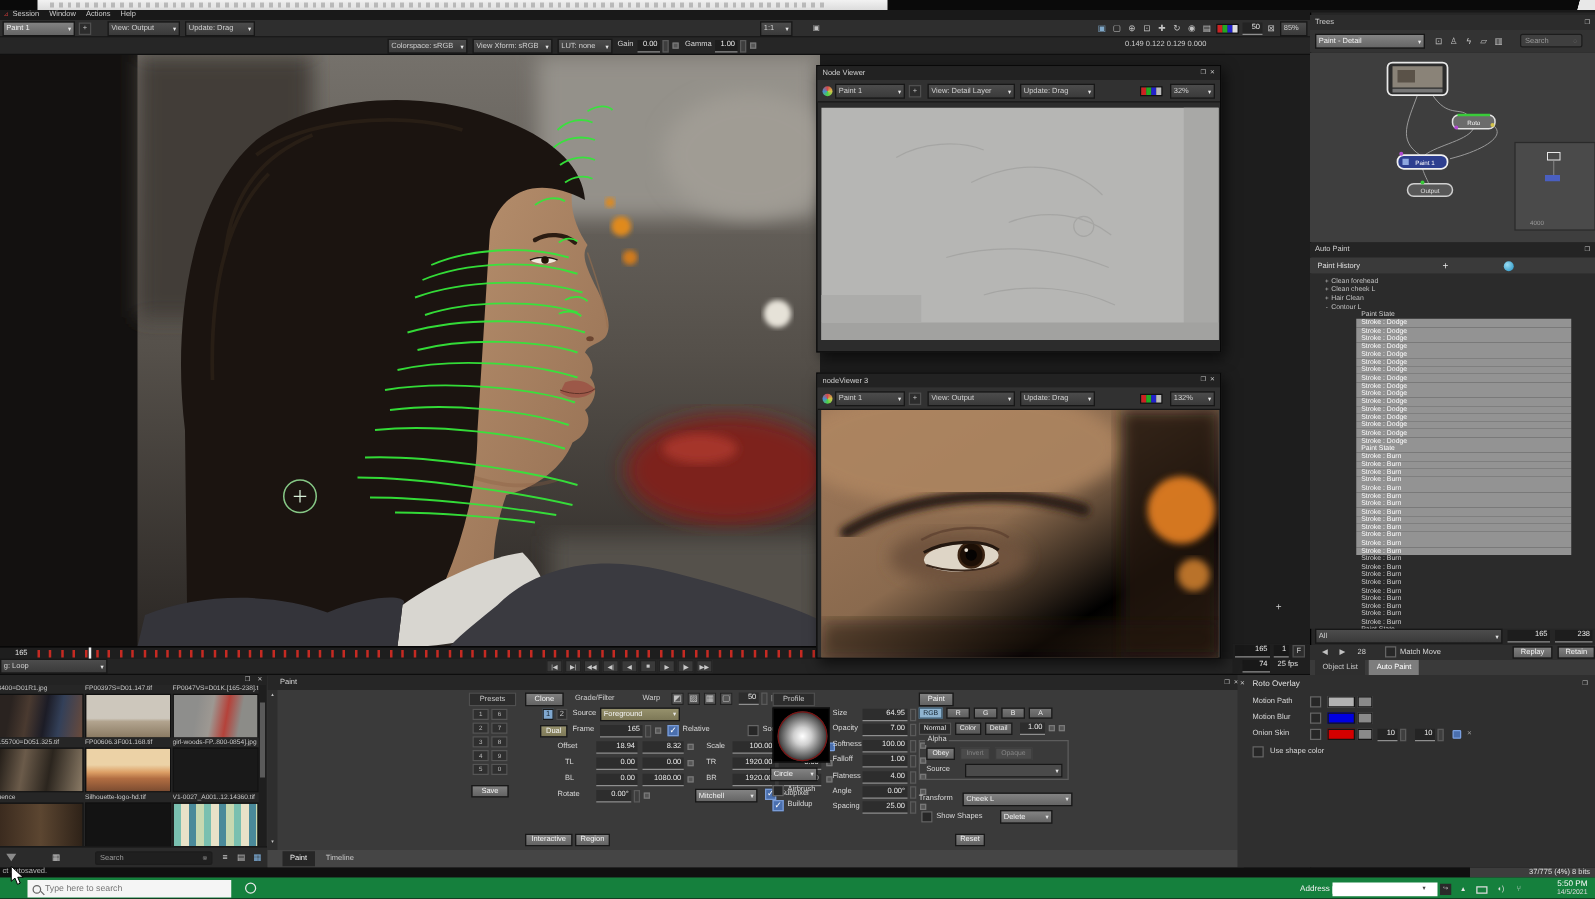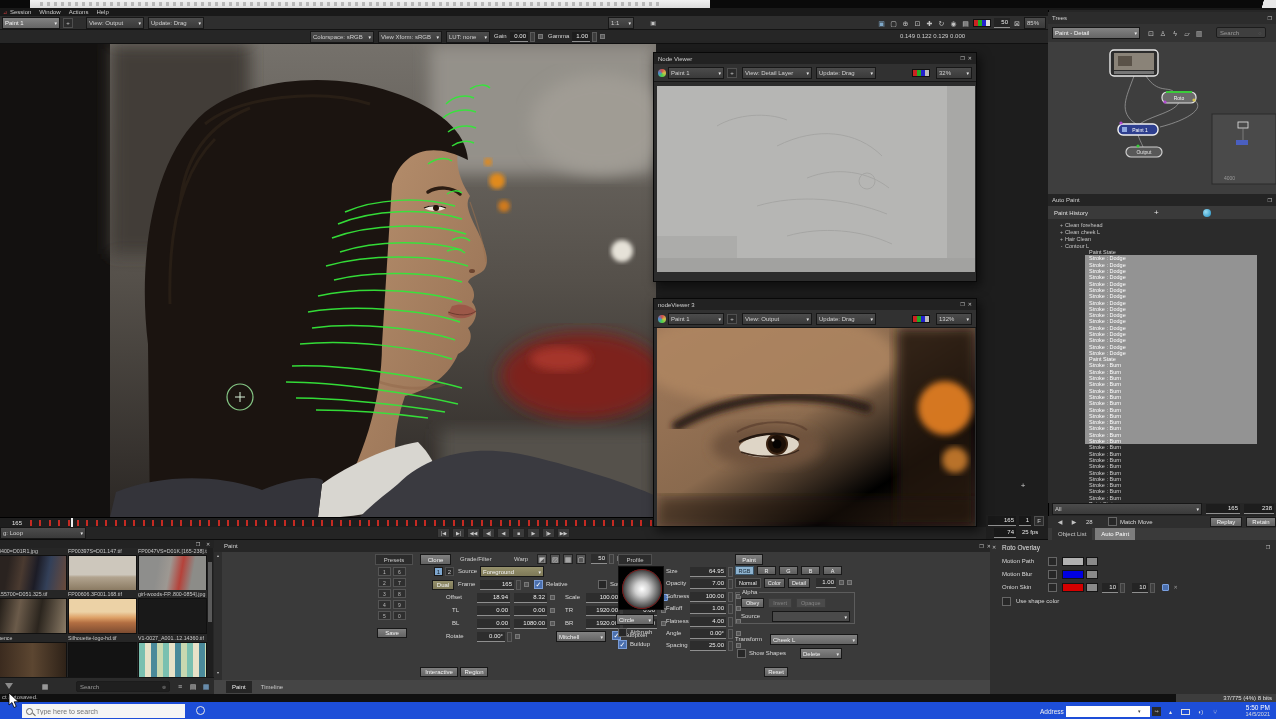--- a/index.html
+++ b/index.html
@@ -988,21 +988,21 @@
 
     <span class="cb" style="left:12px;top:57px"></span>
     <span class="lbl" style="left:26px;top:58px">Use shape color</span>
   </div>
 
   <div class="abs" style="left:0;top:694px;width:1276px;height:8px;background:#101010;display:flex;align-items:center">
     <span class="lbl" style="position:static;margin-left:2px;color:#b8b8b8">ct autosaved.</span>
     <span style="margin-left:auto;background:#3d3d3d;color:#e0e0e0;font-size:6px;padding:0 4px;height:8px;display:flex;align-items:center;width:100px;justify-content:flex-end">37/775 (4%) 8 bits</span>
   </div>
 
-  <div class="abs" style="left:0;top:702px;width:1276px;height:17px;background:#1d4ed8">
+  <div class="abs" style="left:0;top:702px;width:1276px;height:17px;background:#15803d">
     <div class="abs" style="left:22px;top:2px;width:163px;height:14px;background:#f5f5f5;display:flex;align-items:center;padding:0 4px;gap:3px">
       <span style="width:7px;height:7px;border:1.2px solid #666;border-radius:50%;position:relative">
           <i style="position:absolute;left:5px;top:5px;width:4px;height:1.2px;background:#666;transform:rotate(45deg);display:block"></i>
         </span>
       <input style="border: none; outline: none; background: transparent; font-size: 7px; color: rgb(68, 68, 68); width: 130px;" placeholder="Type here to search">
     </div>
     <span style="position:absolute;left:196px;top:4px;width:9px;height:9px;border:1.4px solid #e8e8e8;border-radius:50%"></span>
     <span class="lbl" style="left:1040px;top:6px;color:#f0f0f0;font-size:6.5px">Address</span>
     <div class="abs" style="left:1066px;top:4px;width:84px;height:11px;background:#fff;display:flex;align-items:center">
       <input style="border: none; outline: none; width: 72px; font-size: 6px; padding-left: 2px;">

